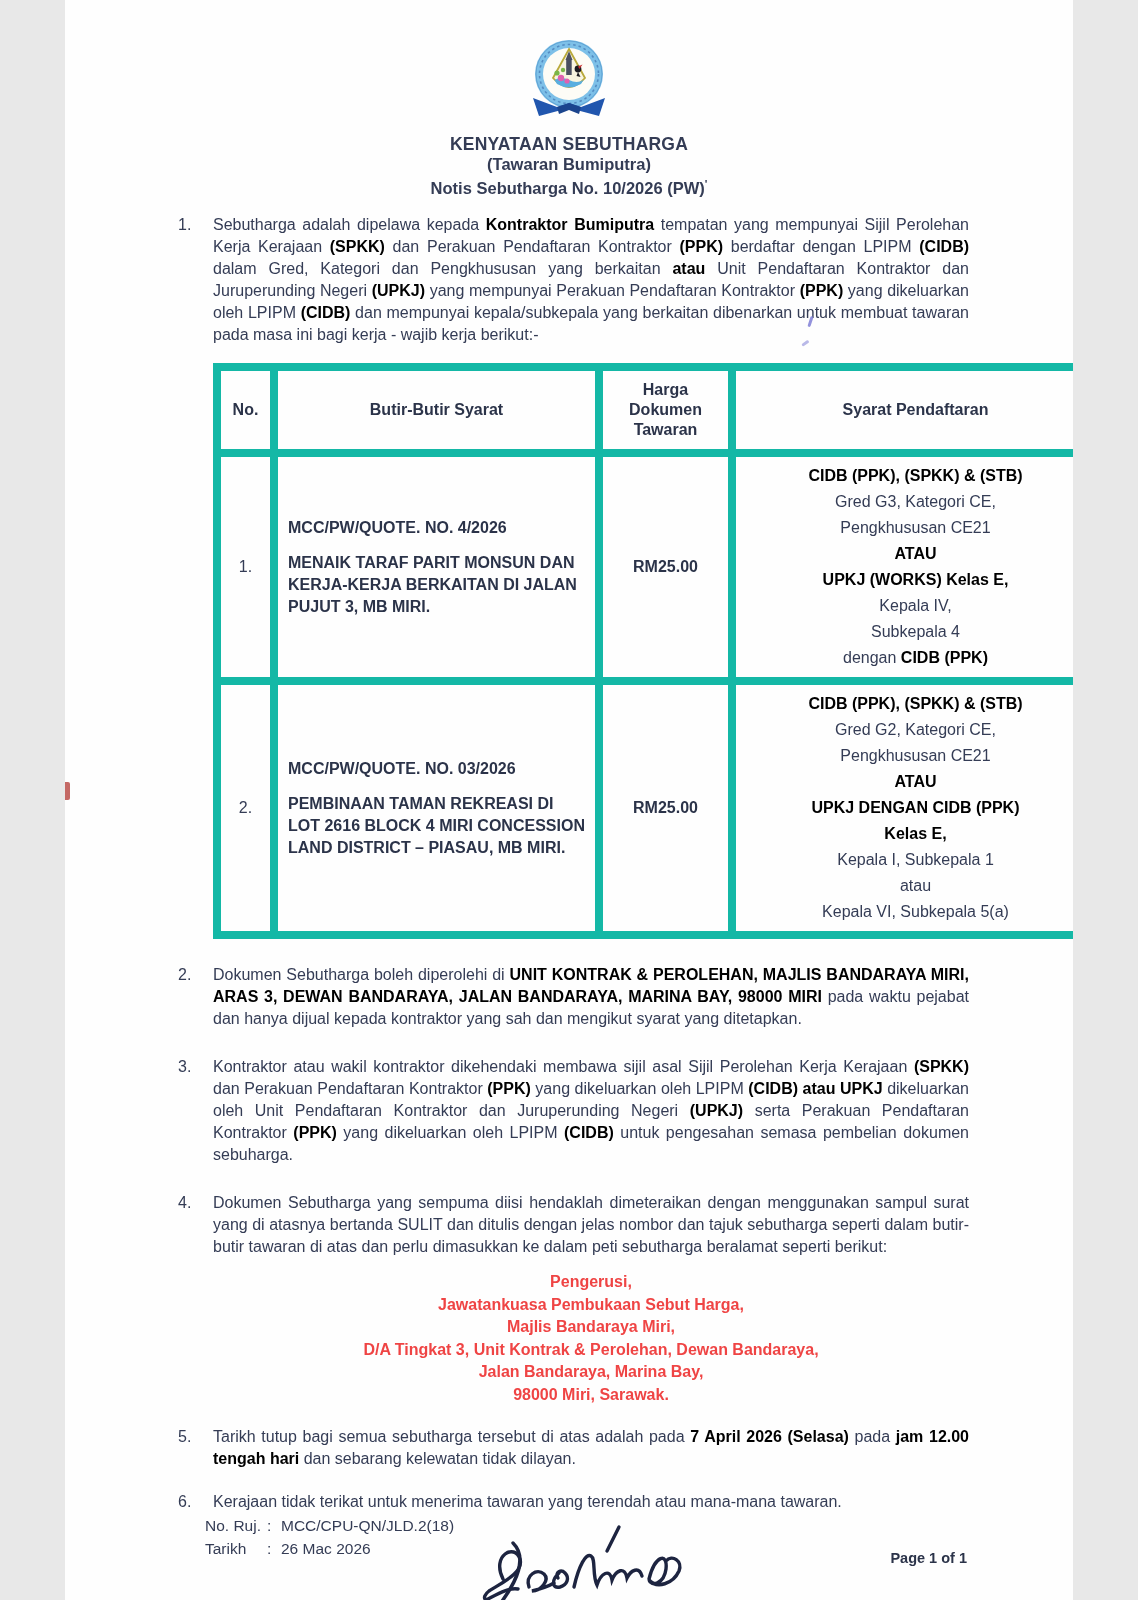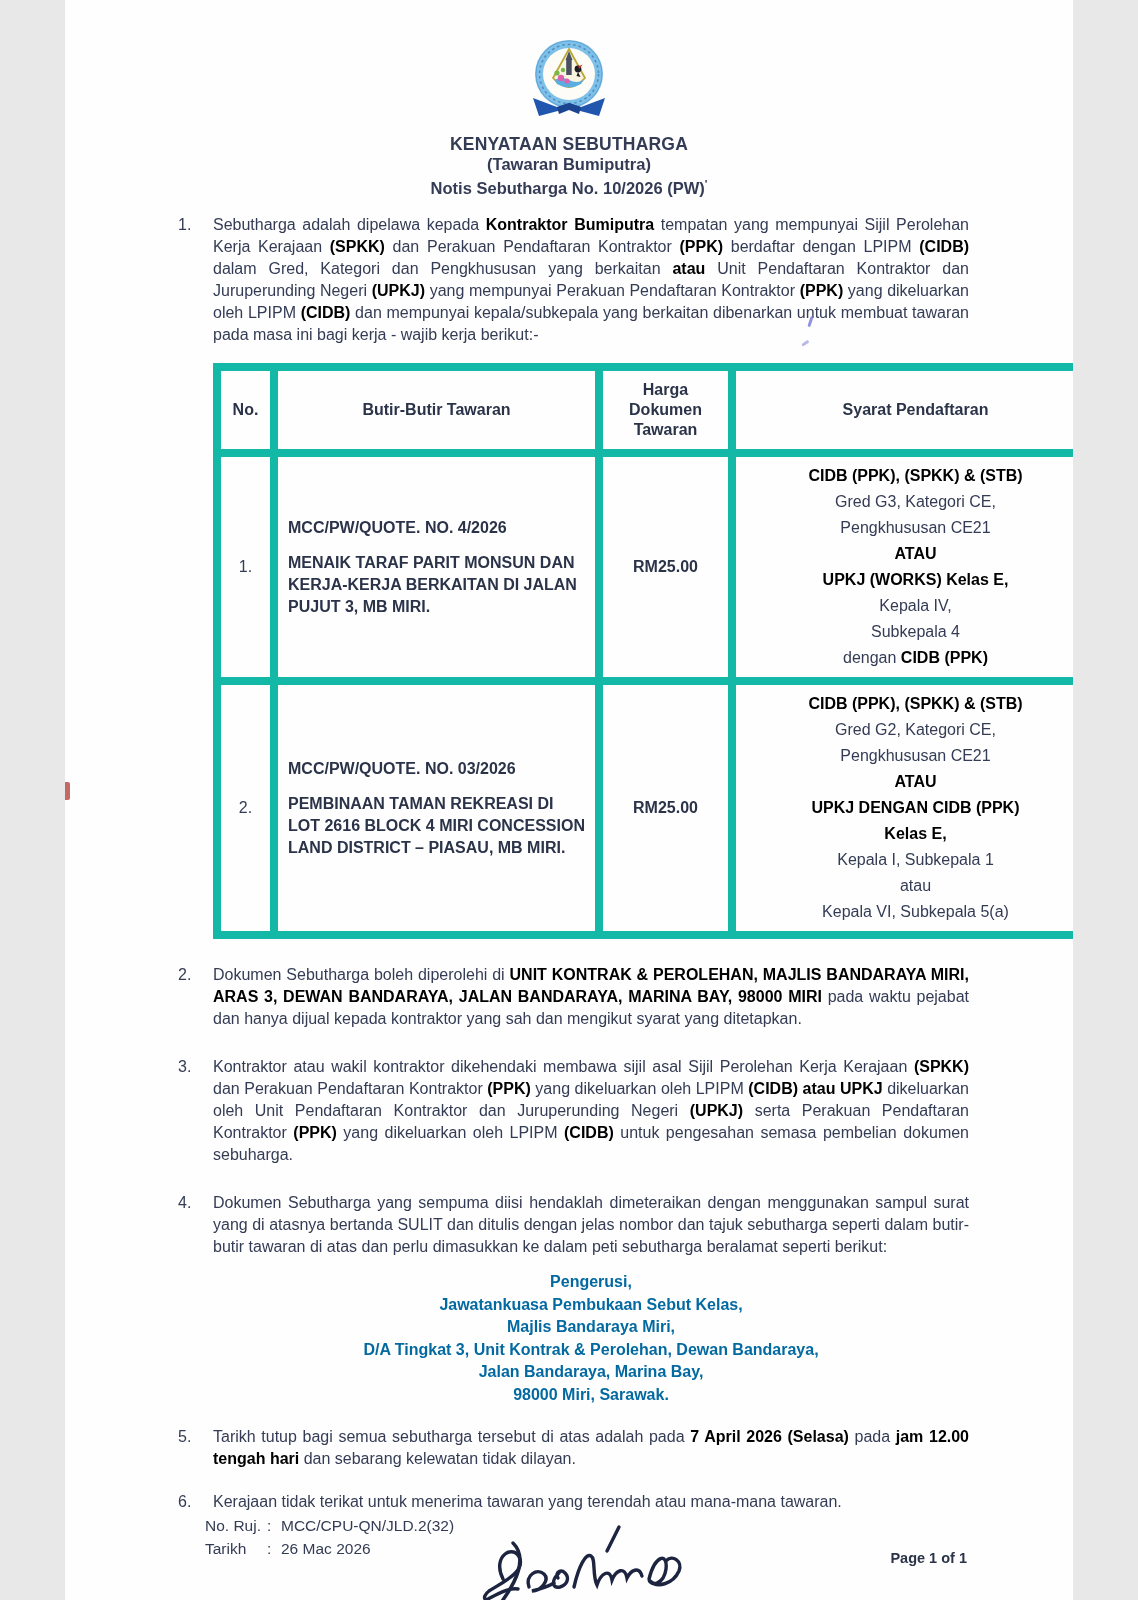--- a/index.html
+++ b/index.html
@@ -45,21 +45,21 @@
   .cell-butir { padding:14px 10px 14px 14px; font-weight:bold; color:#2b3349; }
   .cell-butir .quote-ref { margin-bottom:13px; }
   .cell-price { text-align:center; font-weight:bold; color:#2b3349; }
   .cell-syarat { text-align:center; line-height:26px; padding:8px 6px; }
   .cell-syarat div:first-child { font-weight:bold; color:#2b3349; }
   .row-1 { height:190px; } .row-2 { height:224px; }
 
   
   .address-block {
     margin:13px 104px 0 148px; text-align:center; font-weight:bold;
-    color:#0369a1; line-height:22.5px;
+    color:#ef4444; line-height:22.5px;
   }
   .sig-block { position:relative; margin:8px 104px 0 148px; text-align:center; }
   .sig-svg { position:relative; display:block; margin:0 auto -27px; z-index:2; }
   .sig-rule { display:inline-block; width:310px; height:2px;
     border-bottom:2px dotted #4a5168; vertical-align:bottom; }
   .sig-name { font-weight:bold; color:#737373; line-height:22px; margin-top:2px; }
   .sig-lines { line-height:21.5px; }
 
   
   .footer { position:absolute; left:140px; top:1514px; font-size:15.5px; line-height:23px; }
@@ -115,21 +115,21 @@
   <table class="quote-table">
     <colgroup>
         <col class="col-no">
         <col class="col-butir">
         <col class="col-harga">
         <col class="col-syarat">
       </colgroup>
     <thead>
       <tr>
         <th>No.</th>
-        <th>Butir-Butir Tawaran</th>
+        <th>Butir-Butir Syarat</th>
         <th>
             <div>Harga</div>
             <div>Dokumen</div>
             <div>Tawaran</div>
           </th>
         <th>Syarat Pendaftaran</th>
       </tr>
     </thead>
     <tbody>
       <tr class="row-1">
@@ -180,21 +180,21 @@
     <div class="para-no">3.</div>
     <div class="para-body"><span>Kontraktor atau wakil kontraktor dikehendaki membawa sijil asal Sijil Perolehan Kerja Kerajaan </span><b>(SPKK)</b><span> dan Perakuan Pendaftaran Kontraktor </span><b>(PPK)</b><span> yang dikeluarkan oleh LPIPM </span><b>(CIDB) atau UPKJ</b><span> dikeluarkan oleh Unit Pendaftaran Kontraktor dan Juruperunding Negeri </span><b>(UPKJ)</b><span> serta Perakuan Pendaftaran Kontraktor </span><b>(PPK)</b><span> yang dikeluarkan oleh LPIPM </span><b>(CIDB)</b><span> untuk pengesahan semasa pembelian dokumen sebuharga.</span></div>
   </div>
   <div class="para" id="p4">
     <div class="para-no">4.</div>
     <div class="para-body"><span>Dokumen Sebutharga yang sempuma diisi hendaklah dimeteraikan dengan menggunakan sampul surat yang di atasnya bertanda SULIT dan ditulis dengan jelas nombor dan tajuk sebutharga seperti dalam butir-butir tawaran di atas dan perlu dimasukkan ke dalam peti sebutharga beralamat seperti berikut:</span></div>
   </div>
 
   <div class="address-block">
       <div>Pengerusi,</div>
-      <div>Jawatankuasa Pembukaan Sebut Kelas,</div>
+      <div>Jawatankuasa Pembukaan Sebut Harga,</div>
       <div>Majlis Bandaraya Miri,</div>
       <div>D/A Tingkat 3, Unit Kontrak &amp; Perolehan, Dewan Bandaraya,</div>
       <div>Jalan Bandaraya, Marina Bay,</div>
       <div>98000 Miri, Sarawak.</div>
     </div>
 
   <div class="para" id="p5">
     <div class="para-no">5.</div>
     <div class="para-body"><span>Tarikh tutup bagi semua sebutharga tersebut di atas adalah pada </span><b>7 April 2026 (Selasa)</b><span> pada </span><b>jam 12.00 tengah hari</b><span> dan sebarang kelewatan tidak dilayan.</span></div>
   </div>
@@ -216,21 +216,21 @@
       </g>
     </svg>
     <span class="sig-rule"></span>
     <div class="sig-name">(PETRICK LINGGIE AK TABOH)</div>
     <div class="sig-lines">
         <div>b.p Setiausaha Bandaraya,</div>
       </div>
   </div>
 
   <div class="footer">
-    <div><span class="lbl">No. Ruj.</span><span class="sep">:</span><span>MCC/CPU-QN/JLD.2(32)</span></div>
+    <div><span class="lbl">No. Ruj.</span><span class="sep">:</span><span>MCC/CPU-QN/JLD.2(18)</span></div>
     <div><span class="lbl">Tarikh</span><span class="sep">:</span><span>26 Mac 2026</span></div>
   </div>
   <div class="page-num">Page 1 of 1</div>
 
   <div class="edge-artifact"></div>
   <div class="pen-mark pen-mark-a"></div>
   <div class="pen-mark pen-mark-b"></div>
 
 </div>
 

